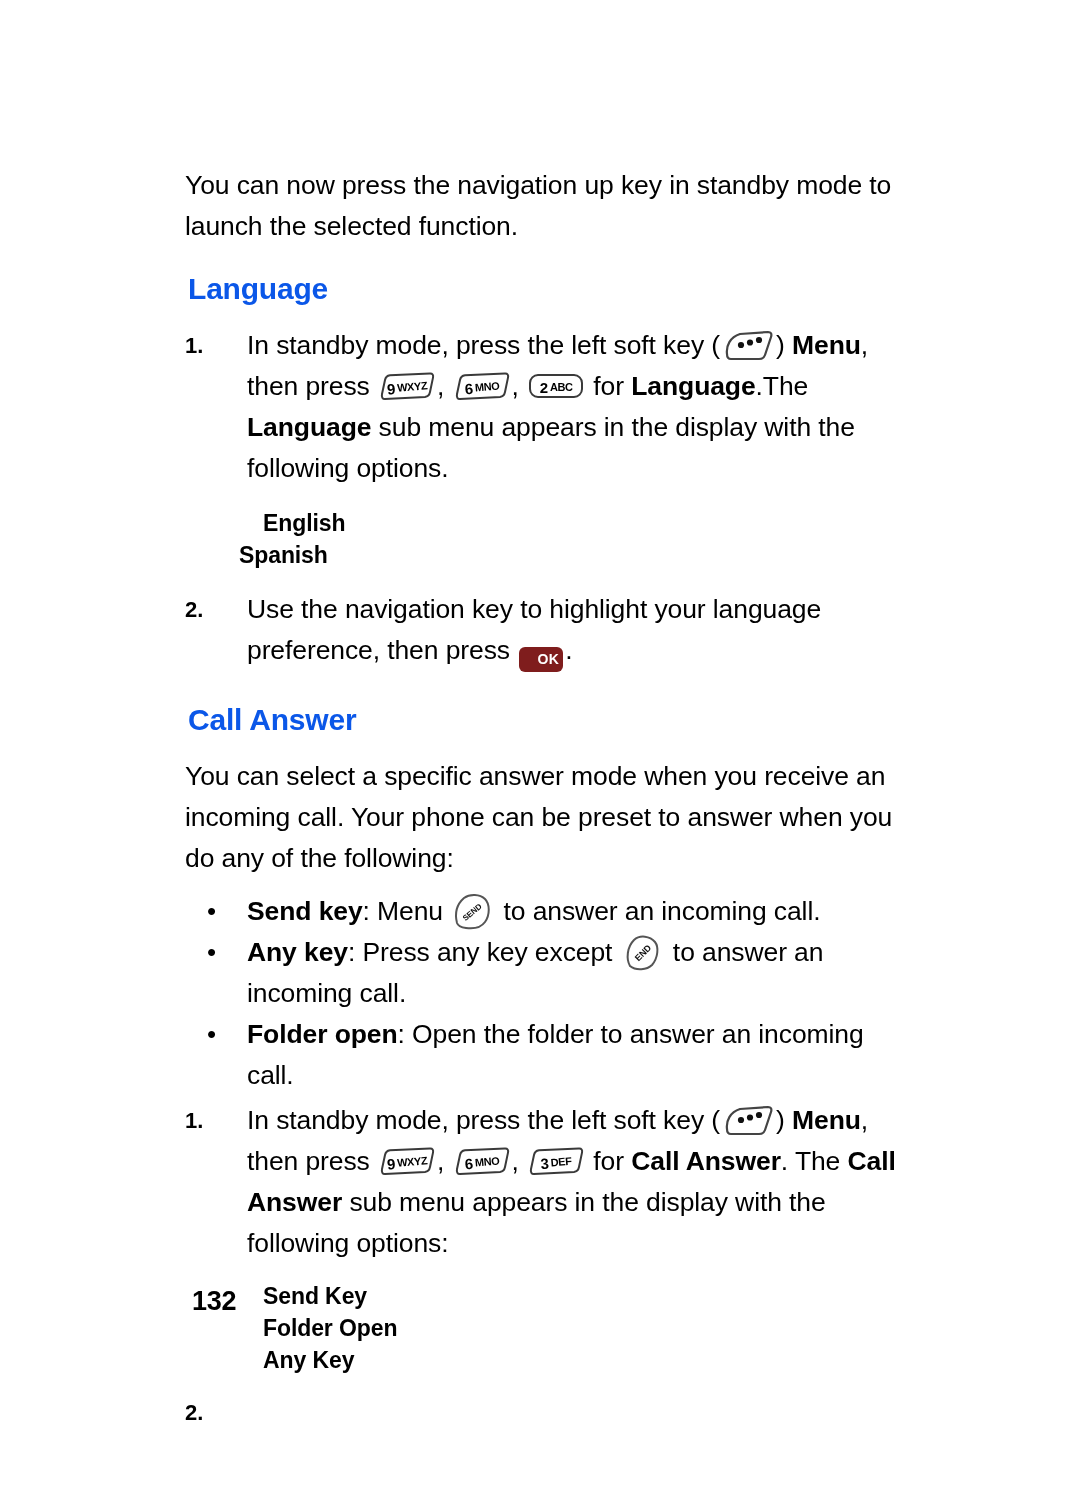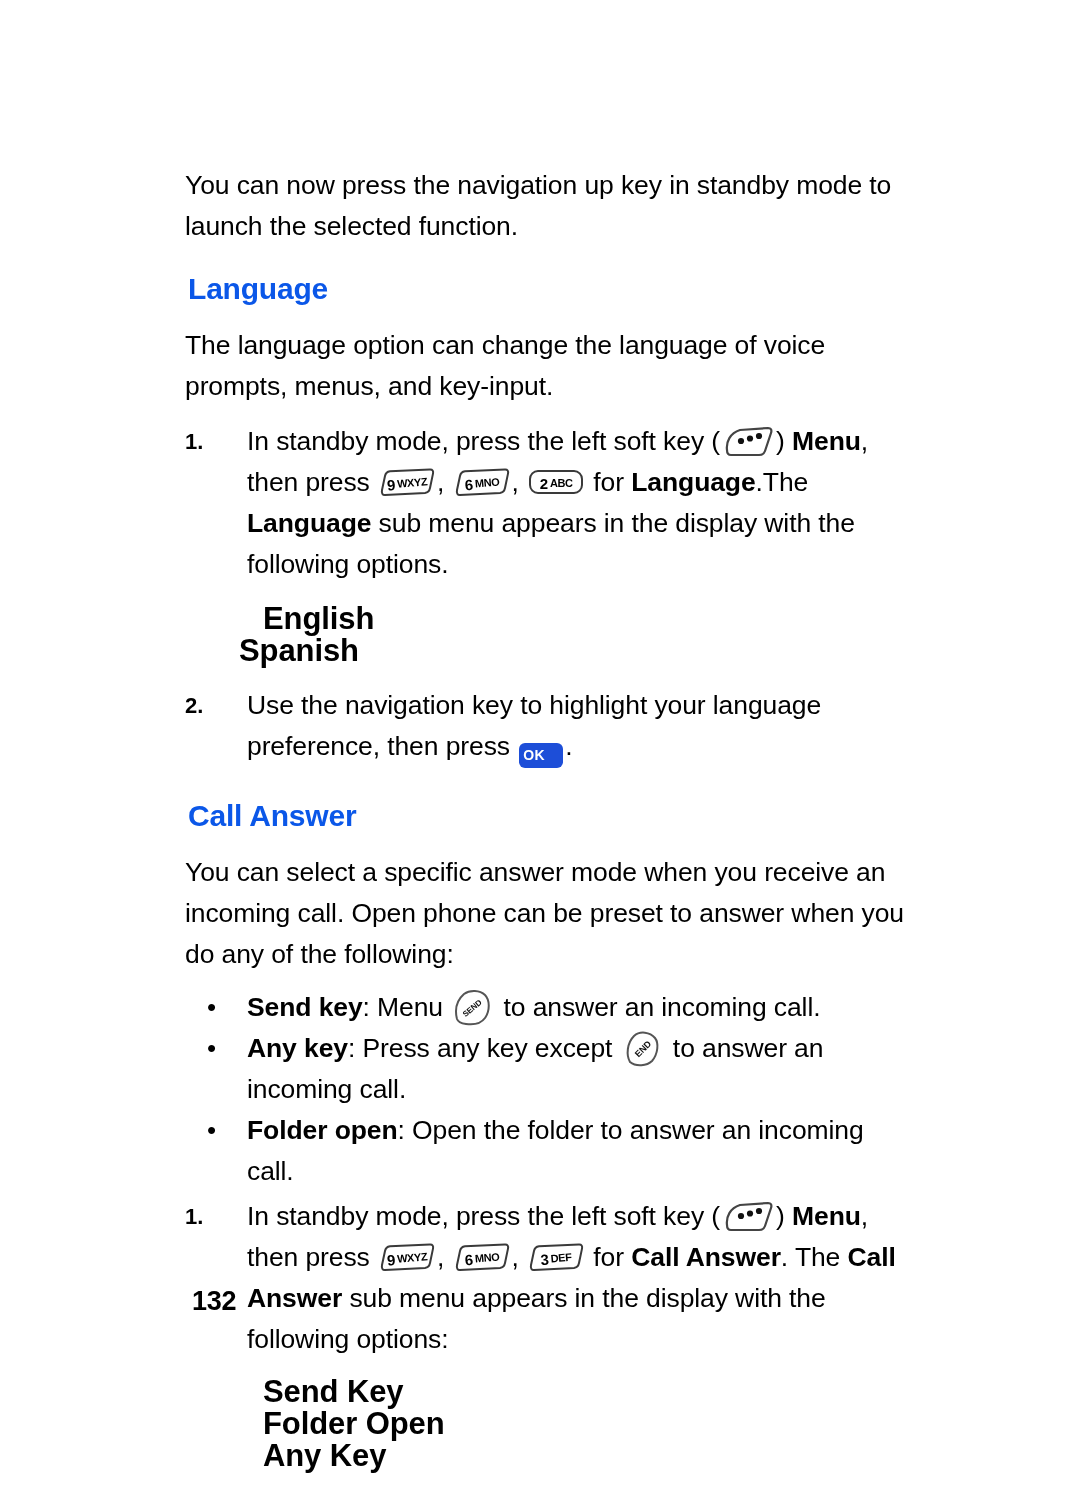--- a/index.html
+++ b/index.html
@@ -77,21 +77,21 @@
   .bullet-dot {
     position: absolute;
     left: 22px;
     top: 0;
     font-size: 26px;
     line-height: 41px;
   }
 
   
   .optlist {
-    font-size: 31px;
+    font-size: 23px;
     font-weight: bold;
     line-height: 32px;
     letter-spacing: -0.1px;
   }
   .optlist .opt { display: block; }
   .optlist .opt.i1 { margin-left: 78px; }
   .optlist .opt.i2 { margin-left: 54px; }
 
   b, .b { font-weight: bold; }
 
@@ -152,27 +152,27 @@
     margin: 0 2px;
   }
   .key-curve svg { display: block; }
 
   
   .key-ok {
     display: inline-block;
     vertical-align: -5px;
     min-width: 44px;
     height: 25px;
-    background: #1d4ed8;
+    background: #7f1d1d;
     border-radius: 6px;
     color: #ffffff;
     font-size: 14px;
     font-weight: bold;
     line-height: 25px;
-    text-align: left;
+    text-align: right;
     letter-spacing: 0.3px;
     margin: 0 2px;
     padding: 0 4px;
     box-sizing: border-box;
   }
 
   
   .pagenum {
     position: absolute;
     left: 192px;
@@ -185,21 +185,20 @@
 </head>
 <body>
 
 <div class="page">
   <div class="content">
 
     <p class="para">You can now press the navigation up key in standby mode to launch the selected function.</p>
 
     <div class="heading h-language">Language</div>
 
-    <p class="para">The language option can change the language of voice prompts, menus, and key-input.</p>
 
     <div class="step" style="margin-top:14px;">
       <span class="step-num">1.</span><span>In standby mode, press the left soft key (</span><span class="key-soft">
         <svg width="54" height="34" viewBox="0 0 54 34">
           <path d="M6,25 C5,17 9,8 19,5 L47,3 C50,3 51,5 50,8 L44,26 C43,29 41,30 38,30 L10,30 C7,30 6,28 6,25 Z" fill="#ffffff" stroke="#444444" stroke-width="2.2" stroke-linejoin="round"></path>
           <circle cx="20" cy="16" r="3.1" fill="#111111"></circle>
           <circle cx="29" cy="13.5" r="3.1" fill="#111111"></circle>
           <circle cx="38" cy="11" r="3.1" fill="#111111"></circle>
         </svg>
       </span><span>) </span><b>Menu</b><span>, then press </span><span class="key-num">
@@ -233,21 +232,21 @@
       <span class="opt i1">English</span>
       <span class="opt i2">Spanish</span>
     </div>
 
     <div class="step" style="margin-top:18px;">
       <span class="step-num">2.</span><span>Use the navigation key to highlight your language preference, then press </span><span class="key-ok">OK</span><span>.</span>
     </div>
 
     <div class="heading h-callanswer">Call Answer</div>
 
-    <p class="para">You can select a specific answer mode when you receive an incoming call. Open phone can be preset to answer when you do any of the following:</p>
+    <p class="para">You can select a specific answer mode when you receive an incoming call. Your phone can be preset to answer when you do any of the following:</p>
 
     <div class="bullet" style="margin-top:12px;">
       <span class="bullet-dot">•</span><b>Send key</b><span>: Menu </span><span class="key-curve">
         <svg width="42" height="38" viewBox="0 0 42 38">
           <path d="M5,30 C3,22 4,12 12,5 C18,0.5 28,1 33,6 C38,11 38,22 33,29 C29,34.5 21,36 14,35 C9,34.3 6,33 5,30 Z" fill="#ffffff" stroke="#555555" stroke-width="2"></path>
           <text x="20" y="22" font-family="Liberation Sans, sans-serif" font-size="8" font-weight="bold" text-anchor="middle" fill="#111111" transform="rotate(-40 20 19)">SEND</text>
         </svg>
       </span><span> to answer an incoming call.</span>
     </div>
 

